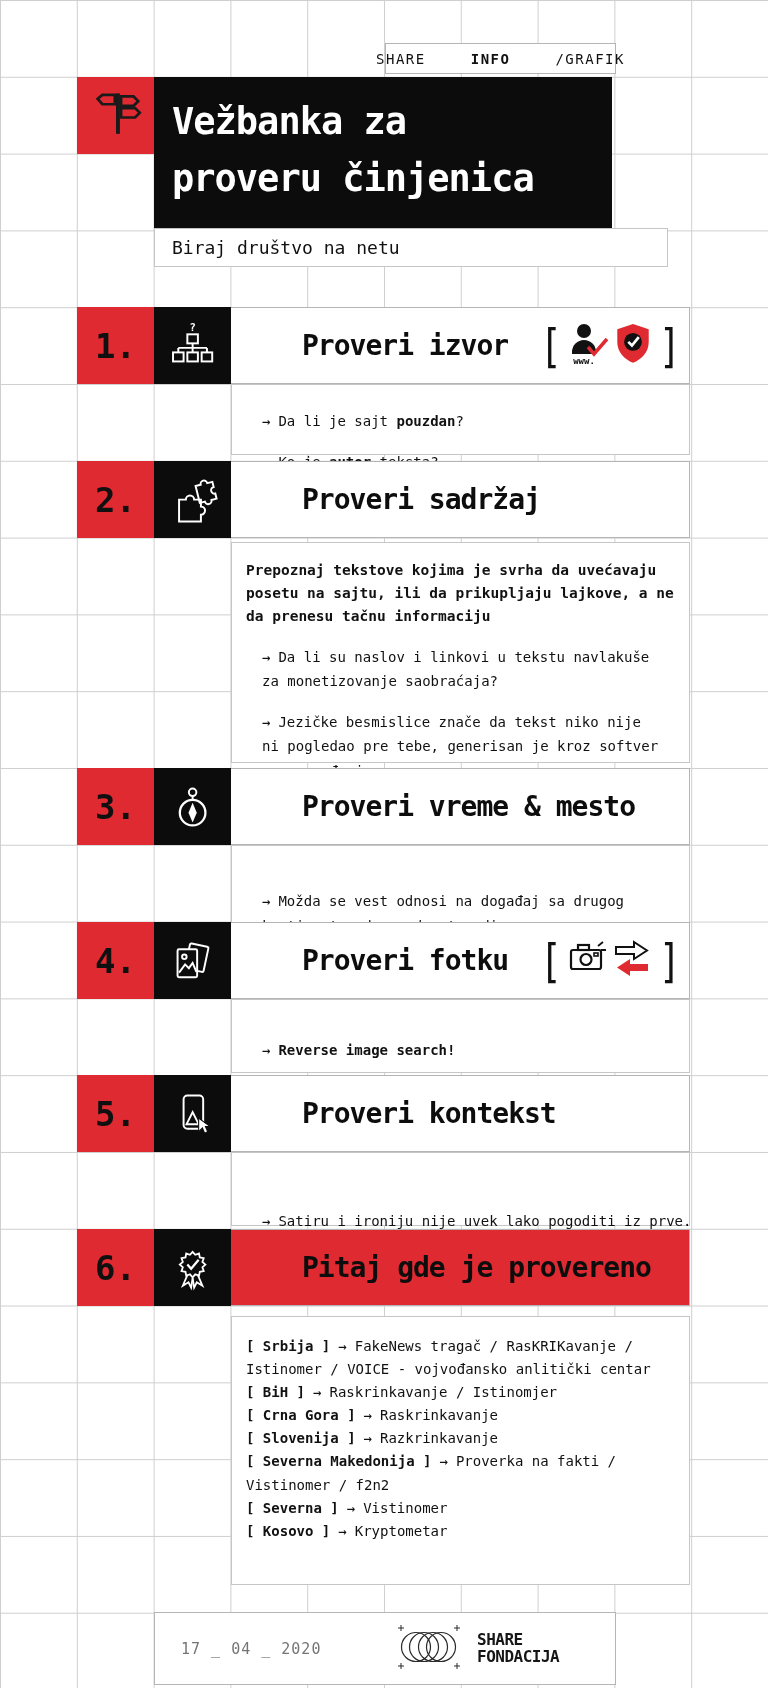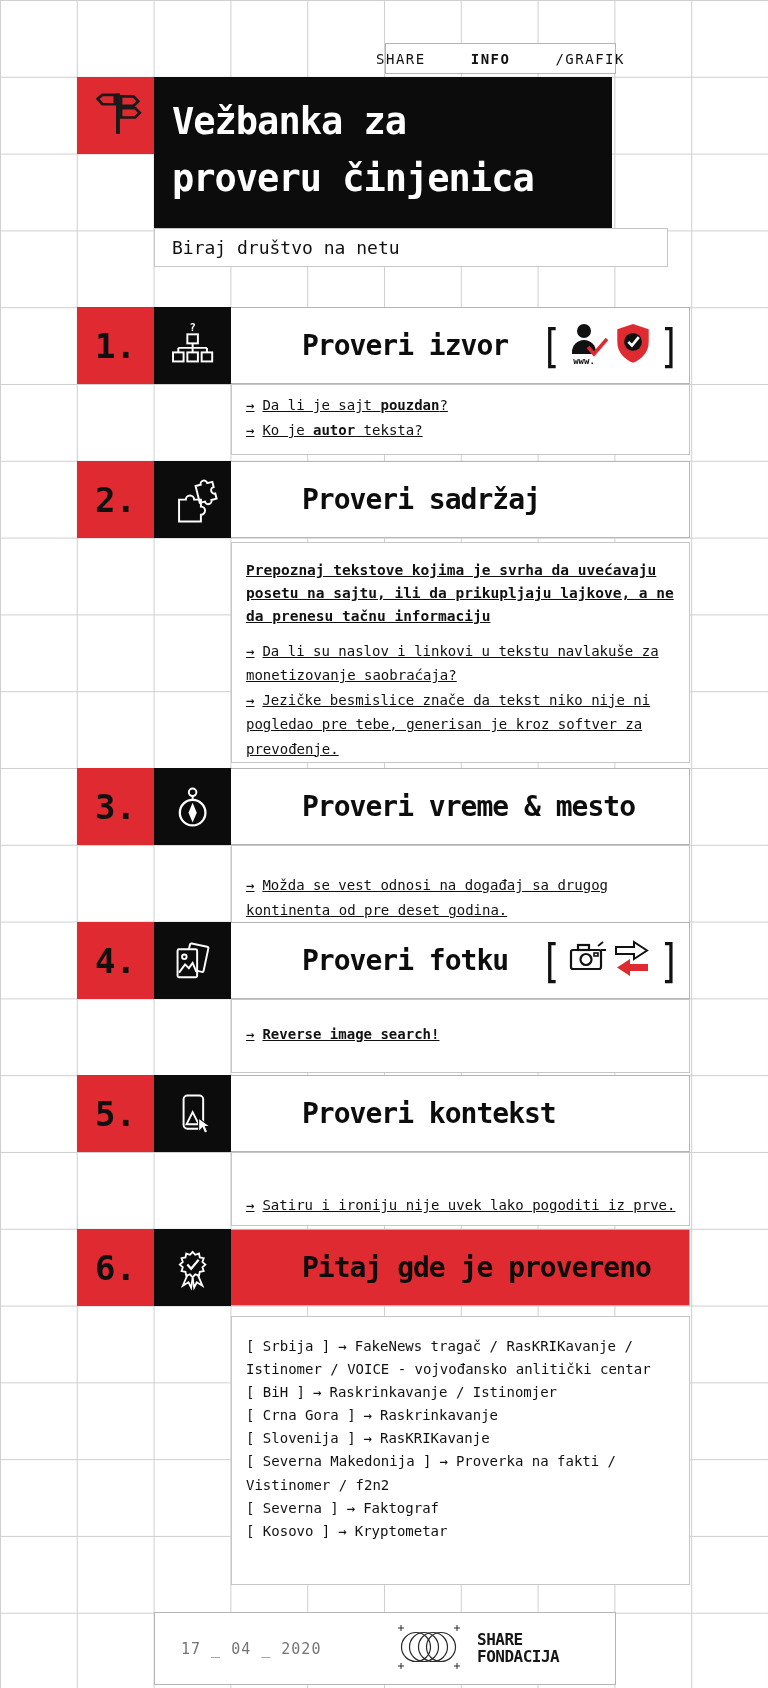--- a/index.html
+++ b/index.html
@@ -26,23 +26,23 @@
            font-size:34px;font-weight:bold;color:#101010;}
   .band{left:154px;width:536px;height:77px;background:#fff;border:1px solid #b5b5b5;display:flex;align-items:center;}
   .band.red{background:var(--red);}
   .iconcell{width:77px;height:77px;background:#0c0c0c;flex:0 0 77px;display:flex;align-items:center;justify-content:center;margin:-1px 0 -1px -1px;}
   .band h2{margin:0 0 0 26px;font-size:28px;font-weight:bold;letter-spacing:-1px;color:#0d0d0d;white-space:nowrap;}
   .rgroup{position:absolute;right:5px;top:50%;transform:translateY(-50%);display:flex;align-items:center;gap:4px;}
   .brk{font-size:46px;font-weight:400;color:#111;line-height:0;transform:scaleX(.8);}
   
   .cbox{left:231px;width:459px;background:#fff;border:1px solid #c6c6c6;padding:8px 14px;font-size:14px;line-height:1.8;}
   .cbox .arr{margin-right:8px;}
-  .lead{font-weight:bold;font-size:14.5px;line-height:1.6;margin:8px 0 10px 0;text-decoration:underline;}
-  .bullet{margin:0;text-decoration:underline;}
-  .entry b{font-weight:normal;}
+  .lead{font-weight:bold;font-size:14.5px;line-height:1.6;margin:8px 0 10px 0;}
+  .bullet{margin:16px;}
+  .entry b{font-weight:bold;}
   .entry .arr{margin:0 8px;}
   .s6box{line-height:1.65;padding:18px 14px;}
   
   .footer{left:154px;top:1612px;width:462px;height:73px;background:#fff;border:1px solid #b5b5b5;}
   .date{position:absolute;left:26px;top:50%;transform:translateY(-50%);color:#757575;font-size:15px;letter-spacing:1px;}
   .logoc{position:absolute;left:238px;top:50%;transform:translateY(-50%);}
   .logotext{position:absolute;left:322px;top:50%;transform:translateY(-50%);font-weight:bold;font-size:16px;line-height:1.1;letter-spacing:-0.5px;color:#161616;}
 </style>
 </head>
 <body>
@@ -201,23 +201,23 @@
         <path d="M31,48 L25,62 L32.5,57.5 L36,64.5 L38,52"></path>
         <path d="M45,48 L51,62 L43.5,57.5 L40,64.5 L38,52"></path>
       </svg>
     </div>
     <h2>Pitaj gde je provereno</h2>
   </div>
   <div class="abs cbox s6box" style="top:1316px;height:269px">
     <div class="entry"><b>[ Srbija ]</b><span class="arr">→</span><span>FakeNews tragač / RasKRIKavanje / Istinomer / VOICE - vojvođansko anlitički centar</span></div>
     <div class="entry"><b>[ BiH ]</b><span class="arr">→</span><span>Raskrinkavanje / Istinomjer</span></div>
     <div class="entry"><b>[ Crna Gora ]</b><span class="arr">→</span><span>Raskrinkavanje</span></div>
-    <div class="entry"><b>[ Slovenija ]</b><span class="arr">→</span><span>RasKRIKavanje</span></div>
+    <div class="entry"><b>[ Slovenija ]</b><span class="arr">→</span><span>Razkrinkavanje</span></div>
     <div class="entry"><b>[ Severna Makedonija ]</b><span class="arr">→</span><span>Proverka na fakti / Vistinomer / f2n2</span></div>
-    <div class="entry"><b>[ Severna ]</b><span class="arr">→</span><span>Faktograf</span></div>
+    <div class="entry"><b>[ Severna ]</b><span class="arr">→</span><span>Vistinomer</span></div>
     <div class="entry"><b>[ Kosovo ]</b><span class="arr">→</span><span>Kryptometar</span></div>
   </div>
 
   <div class="abs footer">
     <span class="date">17 _ 04 _ 2020</span>
     <span class="logoc">
       <svg width="72" height="58" viewBox="0 0 72 58" fill="none" stroke="#2a2a2a" stroke-width="1.2">
         <path d="M8,7 v6 M5,10 h6 M64,7 v6 M61,10 h6 M8,45 v6 M5,48 h6 M64,45 v6 M61,48 h6" stroke-width="1"></path>
         <circle cx="23" cy="29" r="14.5"></circle>
         <circle cx="31" cy="29" r="14.5"></circle>

